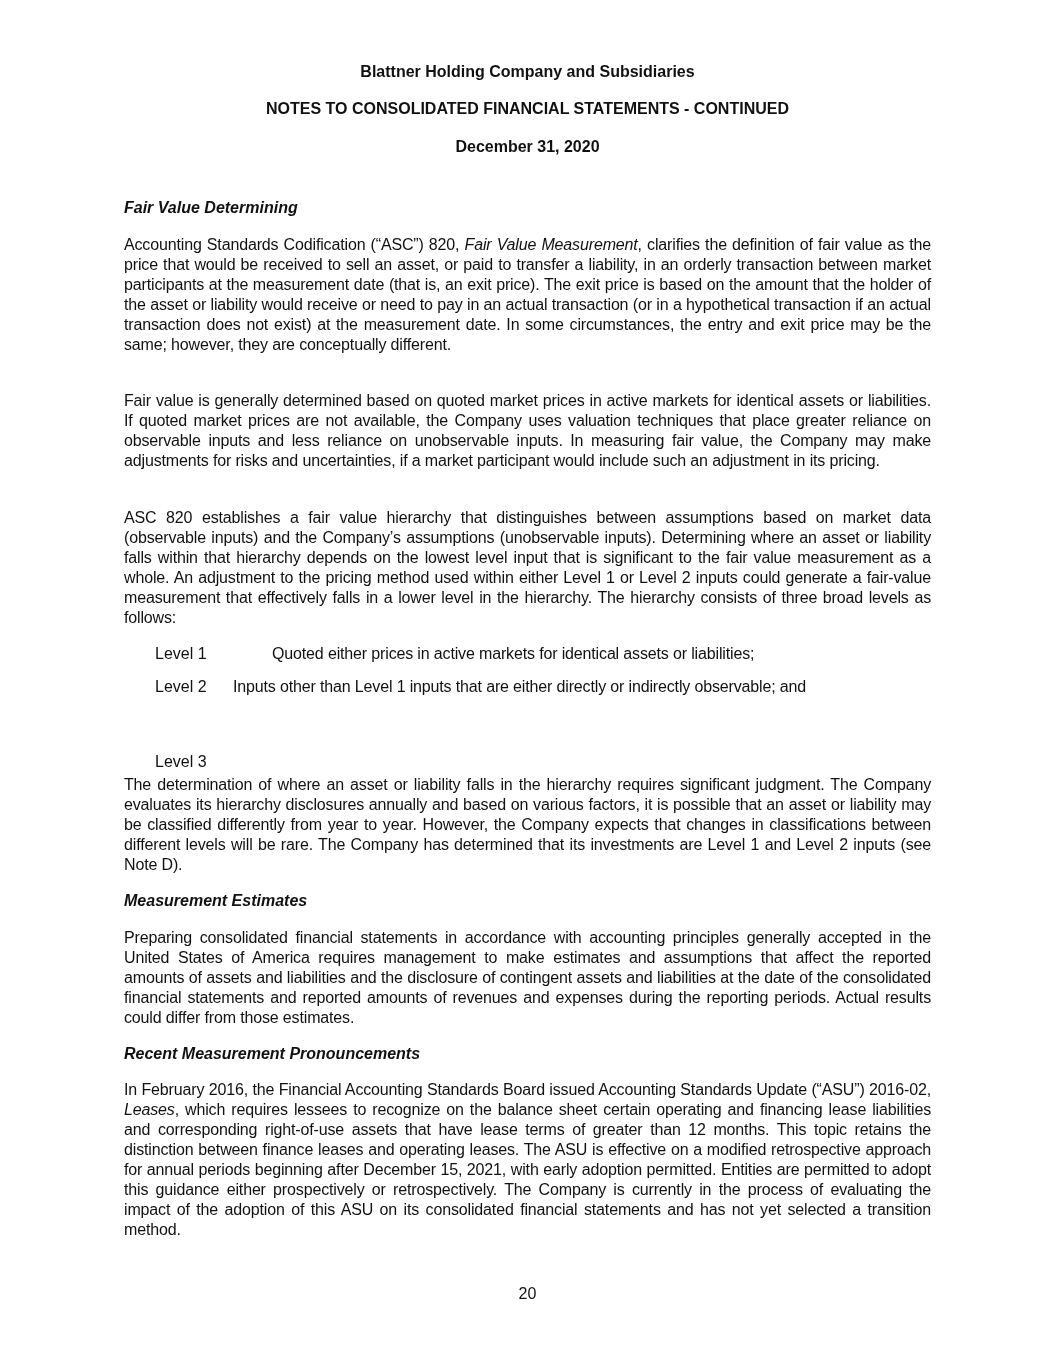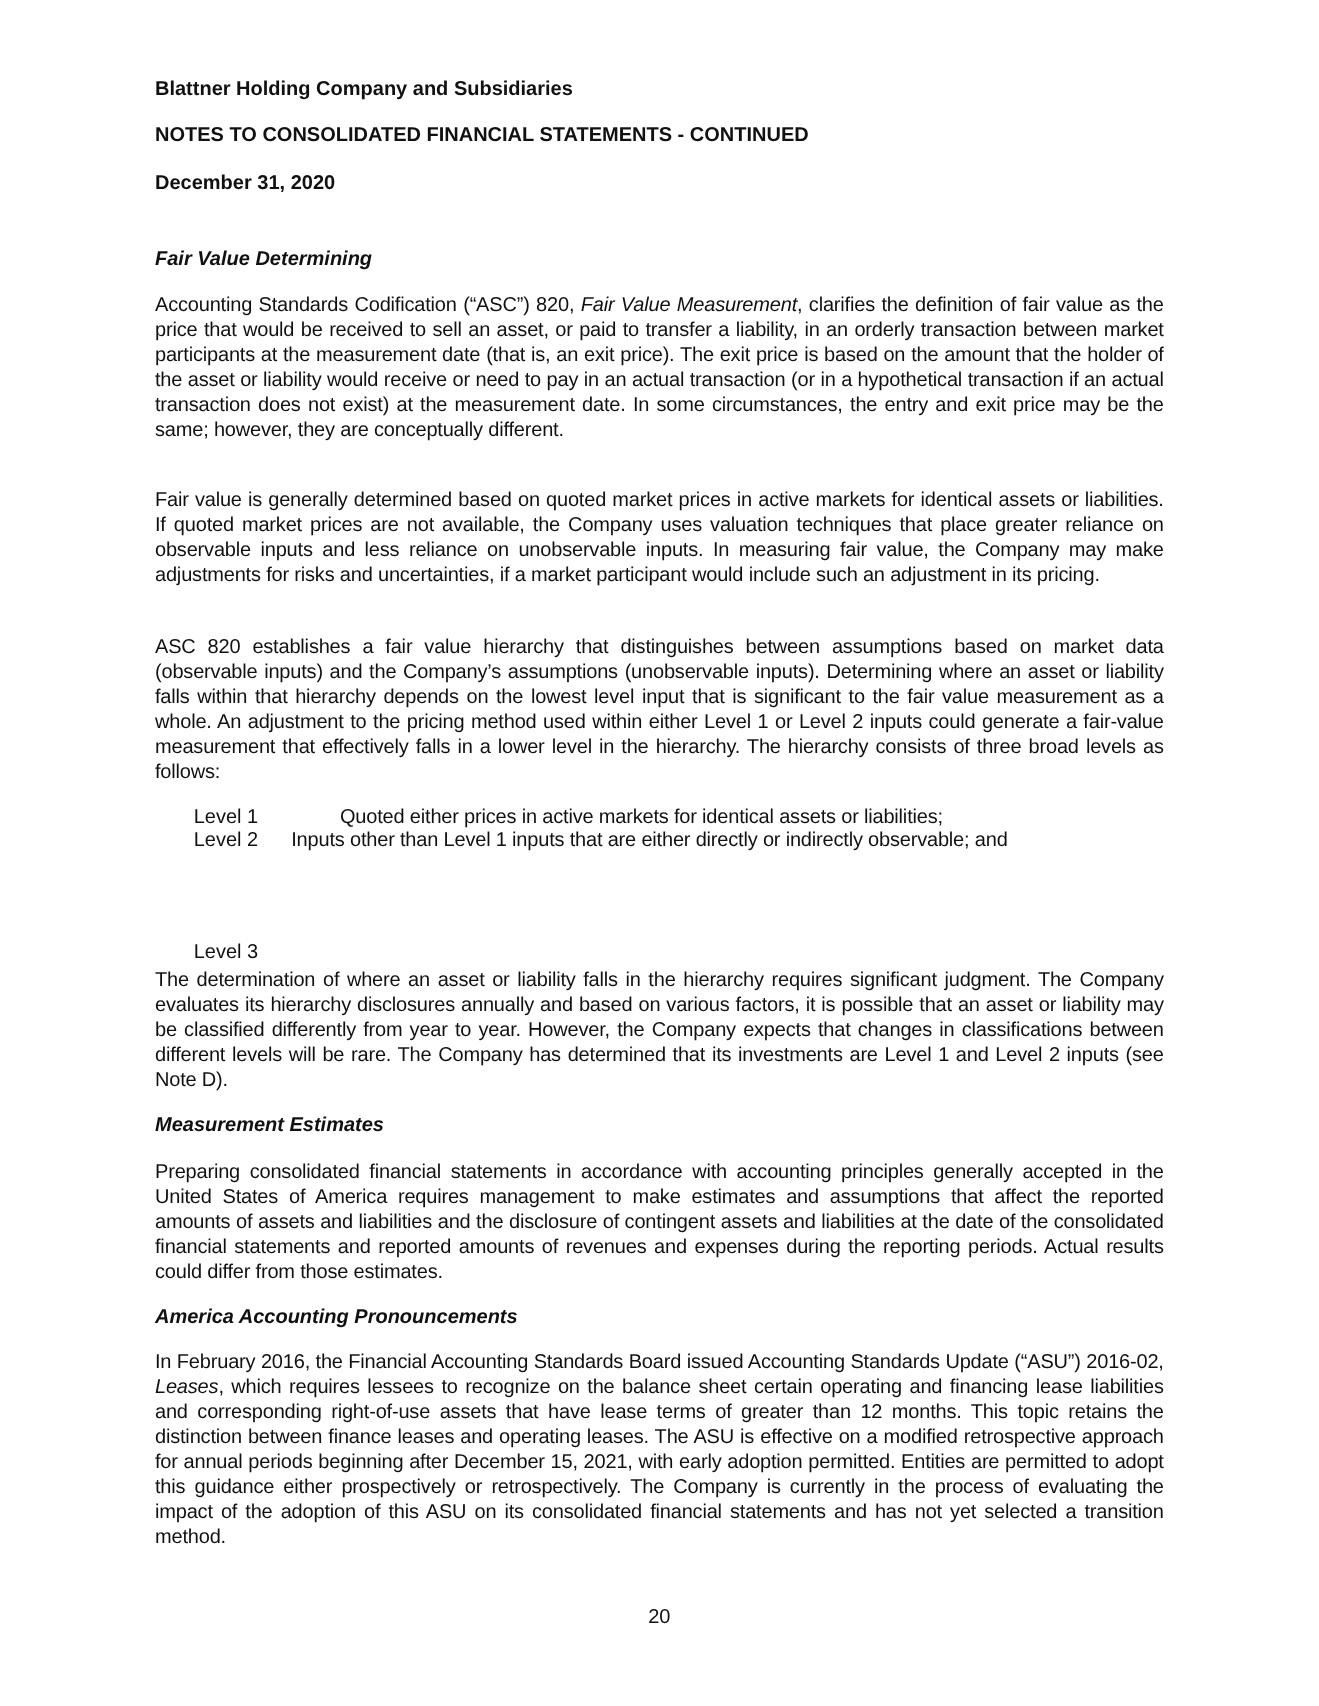--- a/index.html
+++ b/index.html
@@ -18,21 +18,21 @@
     .page {
       position: absolute;
       left: 124px;
       top: 0;
       width: 807px;
     }
     .hdr {
       position: absolute;
       left: 0;
       width: 807px;
-      text-align: left;
+      text-align: center;
       font-weight: bold;
       font-size: 16px;
       line-height: 20px;
       margin: 0;
     }
     .hdr.h1 { top: 62px; }
     .hdr.h2 { top: 99px; }
     .hdr.h3 { top: 137px; }
 
     .section-title {
@@ -98,32 +98,32 @@
   <p class="para" style="top:235px;"><span>Accounting Standards Codification (“ASC”) 820, </span><span class="it">Fair Value Measurement</span><span>, clarifies the definition of fair value as the price that would be received to sell an asset, or paid to transfer a liability, in an orderly transaction between market participants at the measurement date (that is, an exit price).  The exit price is based on the amount that the holder of the asset or liability would receive or need to pay in an actual transaction (or in a hypothetical transaction if an actual transaction does not exist) at the measurement date.  In some circumstances, the entry and exit price may be the same; however, they are conceptually different.</span></p>
 
   <p class="para" style="top:391px;">Fair value is generally determined based on quoted market prices in active markets for identical assets or liabilities.  If quoted market prices are not available, the Company uses valuation techniques that place greater reliance on observable inputs and less reliance on unobservable inputs.  In measuring fair value, the Company may make adjustments for risks and uncertainties, if a market participant would include such an adjustment in its pricing.</p>
 
   <p class="para" style="top:508px;">ASC 820 establishes a fair value hierarchy that distinguishes between assumptions based on market data (observable inputs) and the Company’s assumptions (unobservable inputs).  Determining where an asset or liability falls within that hierarchy depends on the lowest level input that is significant to the fair value measurement as a whole.  An adjustment to the pricing method used within either Level 1 or Level 2 inputs could generate a fair-value measurement that effectively falls in a lower level in the hierarchy.  The hierarchy consists of three broad levels as follows:</p>
 
   <div class="level-row" style="top:644px;gap:39px;">
     <span class="level-label">Level 1</span>
     <span class="level-text">Quoted either prices in active markets for identical assets or liabilities;</span>
   </div>
-  <div class="level-row" style="top:663px;">
+  <div class="level-row" style="top:677px;">
     <span class="level-label">Level 2</span>
     <span class="level-text">Inputs other than Level 1 inputs that are either directly or indirectly observable; and</span>
   </div>
   <div class="level-row" style="top:752px;">
     <span class="level-label">Level 3</span>
   </div>
 
   <p class="para" style="top:775px;">The determination of where an asset or liability falls in the hierarchy requires significant judgment.  The Company evaluates its hierarchy disclosures annually and based on various factors, it is possible that an asset or liability may be classified differently from year to year.  However, the Company expects that changes in classifications between different levels will be rare.  The Company has determined that its investments are Level 1 and Level 2 inputs (see Note D).</p>
 
   <h4 class="section-title" style="top:891px;">Measurement Estimates</h4>
 
   <p class="para" style="top:928px;">Preparing consolidated financial statements in accordance with accounting principles generally accepted in the United States of America requires management to make estimates and assumptions that affect the reported amounts of assets and liabilities and the disclosure of contingent assets and liabilities at the date of the consolidated financial statements and reported amounts of revenues and expenses during the reporting periods.  Actual results could differ from those estimates.</p>
 
-  <h4 class="section-title" style="top:1044px;">America Accounting Pronouncements</h4>
+  <h4 class="section-title" style="top:1044px;">Recent Measurement Pronouncements</h4>
 
   <p class="para" style="top:1080px;"><span>In February 2016, the Financial Accounting Standards Board issued Accounting Standards Update (“ASU”) 2016-02, </span><span class="it">Leases</span><span>, which requires lessees to recognize on the balance sheet certain operating and financing lease liabilities and corresponding right-of-use assets that have lease terms of greater than 12 months.  This topic retains the distinction between finance leases and operating leases.  The ASU is effective on a modified retrospective approach for annual periods beginning after December 15, 2021, with early adoption permitted. Entities are permitted to adopt this guidance either prospectively or retrospectively.  The Company is currently in the process of evaluating the impact of the adoption of this ASU on its consolidated financial statements and has not yet selected a transition method.</span></p>
 
   <div class="page-number">20</div>
 </div>
 
 </body></html>

